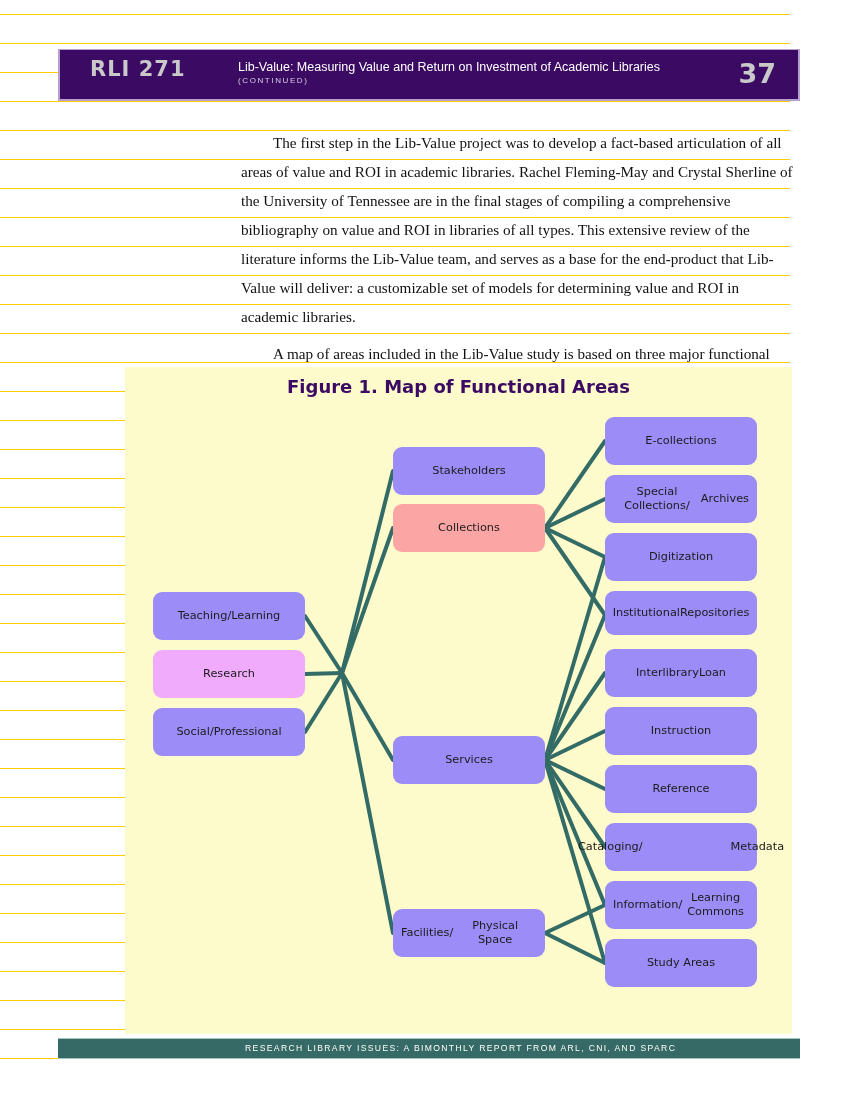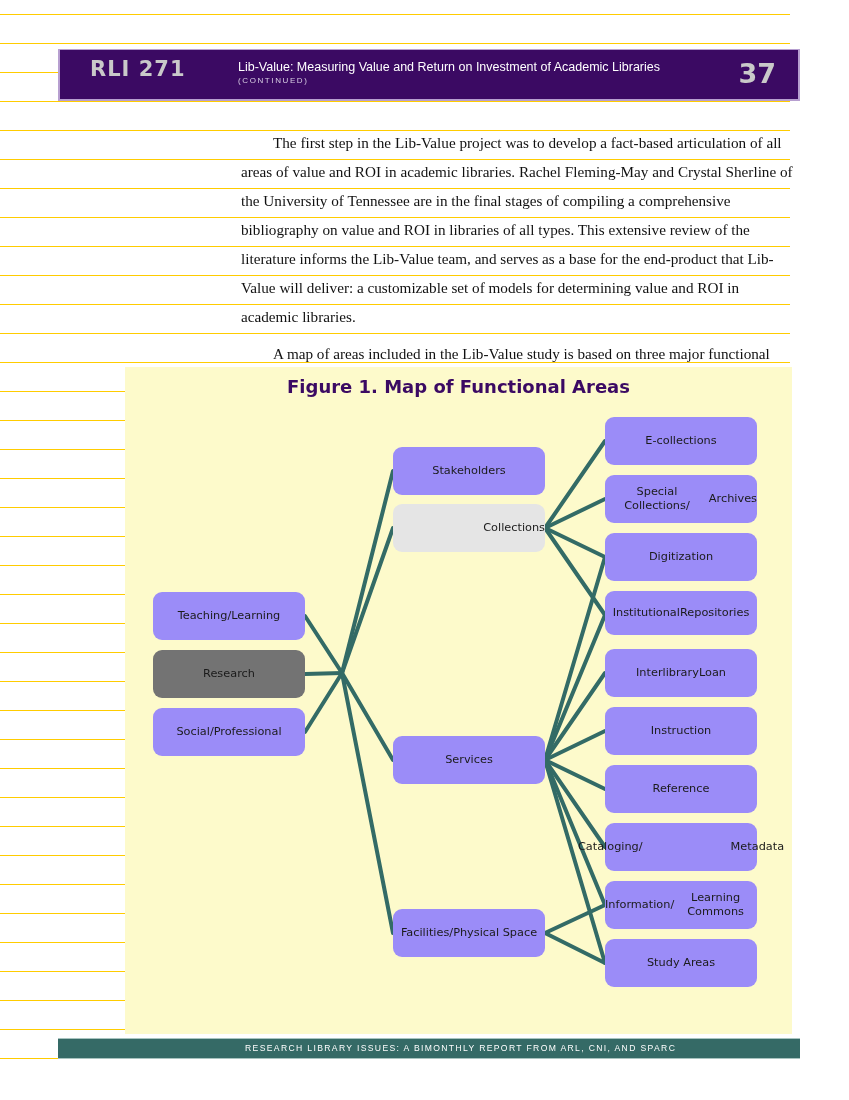--- a/index.html
+++ b/index.html
@@ -58,21 +58,21 @@
   #fig-title{
     position:absolute;left:0;top:9px;width:667px;text-align:center;
     font-family:"DejaVu Sans",sans-serif;font-weight:bold;font-size:18px;
     color:#3b0a63;
   }
   #fig-canvas{position:absolute;left:0;top:0;width:667px;height:667px;}
   .node{
     position:absolute;background:#9b8cf8;border-radius:9px;
     display:flex;align-items:center;justify-content:center;text-align:center;
     font-family:"DejaVu Sans",sans-serif;font-size:11.3px;color:#1b1b1b;
-    line-height:14px;box-sizing:border-box;padding:2px 0;z-index:3;
+    line-height:14px;box-sizing:border-box;padding:2px 8px;z-index:3;
   }
 
   
   #footer{
     position:absolute;left:58px;top:1038px;width:742px;height:21px;
     background:#356a66;z-index:5;
     border-top:1px solid #a8c4c0;border-bottom:1px solid #a8c4c0;
     box-sizing:border-box;
   }
   #footer .f-date{
@@ -166,32 +166,32 @@
       <line x1="420" y1="393" x2="480" y2="480" stroke="#336b66" stroke-width="4" stroke-linecap="round"></line>
       <line x1="420" y1="393" x2="480" y2="538" stroke="#336b66" stroke-width="4" stroke-linecap="round"></line>
       <line x1="420" y1="393" x2="480" y2="596" stroke="#336b66" stroke-width="4" stroke-linecap="round"></line>
       <line x1="420" y1="566" x2="480" y2="538" stroke="#336b66" stroke-width="4" stroke-linecap="round"></line>
       <line x1="420" y1="566" x2="480" y2="596" stroke="#336b66" stroke-width="4" stroke-linecap="round"></line>
     </svg>
   <div id="fig-nodes">
       <div class="node" style="left: 28px; top: 225px; width: 152px; height: 48px; background: rgb(155, 140, 248);">
         <span>Teaching/Learning</span>
       </div>
-      <div class="node" style="left: 28px; top: 283px; width: 152px; height: 48px; background: #737373;">
+      <div class="node" style="left: 28px; top: 283px; width: 152px; height: 48px; background: #f0abfc;">
         <span>Research</span>
       </div>
       <div class="node" style="left: 28px; top: 341px; width: 152px; height: 48px; background: rgb(155, 140, 248);">
         <span>Social/</span>
         <br>
         <span>Professional</span>
       </div>
       <div class="node" style="left: 268px; top: 80px; width: 152px; height: 48px; background: rgb(155, 140, 248);">
         <span>Stakeholders</span>
       </div>
-      <div class="node" style="left: 268px; top: 137px; width: 152px; height: 48px; background: #e5e5e5; justify-content: flex-end;">
+      <div class="node" style="left: 268px; top: 137px; width: 152px; height: 48px; background: #fca5a5;">
         <span>Collections</span>
       </div>
       <div class="node" style="left: 268px; top: 369px; width: 152px; height: 48px; background: rgb(155, 140, 248);">
         <span>Services</span>
       </div>
       <div class="node" style="left: 268px; top: 542px; width: 152px; height: 48px; background: rgb(155, 140, 248);">
         <span>Facilities/</span>
         <br>
         <span>Physical Space</span>
       </div>

